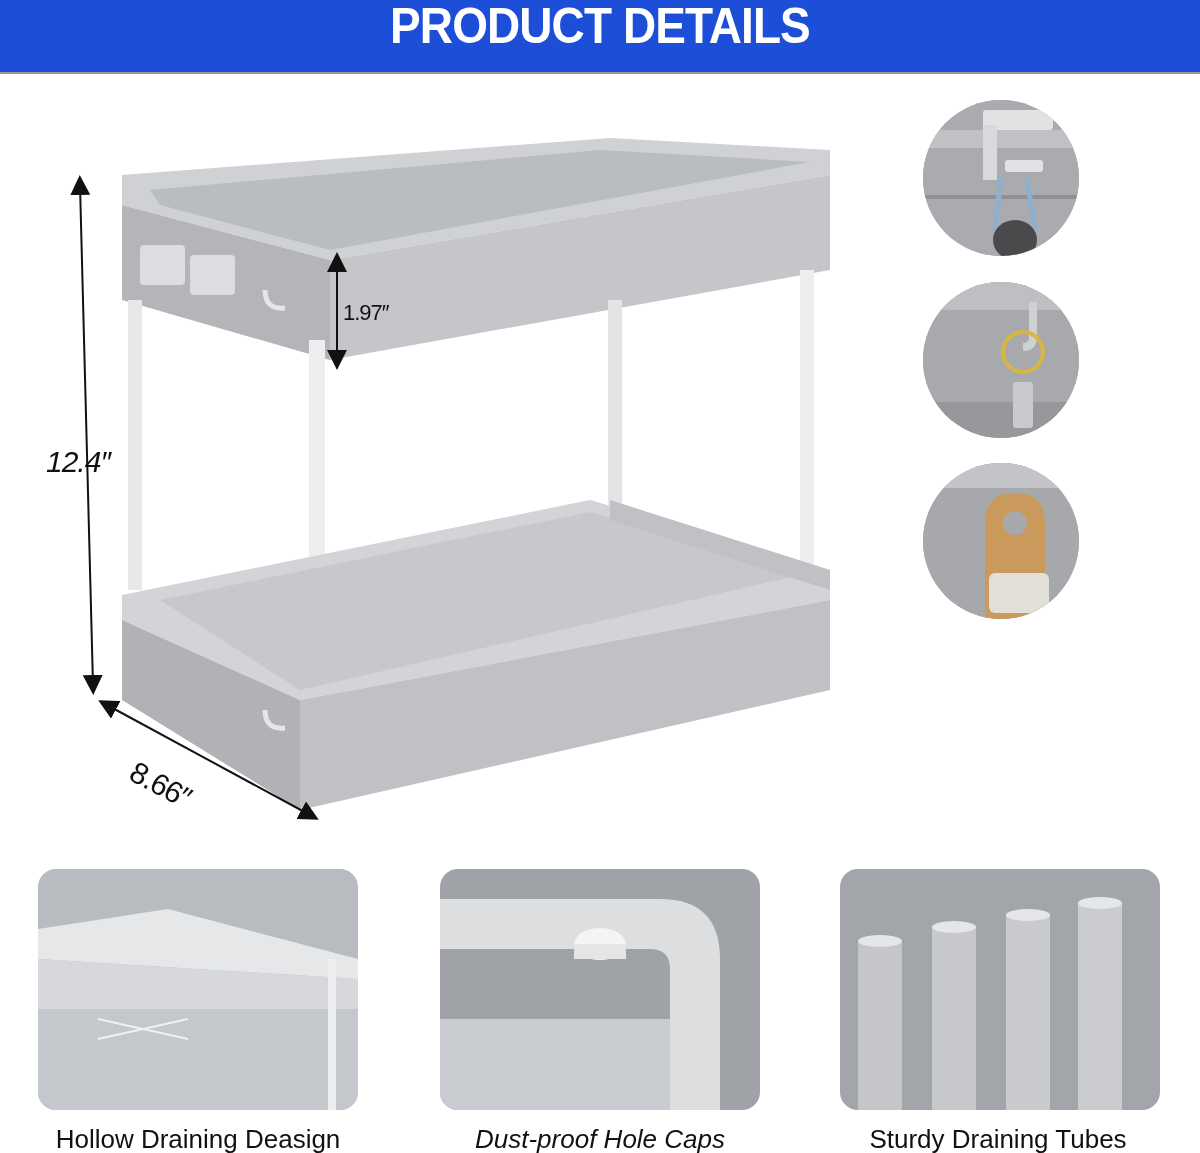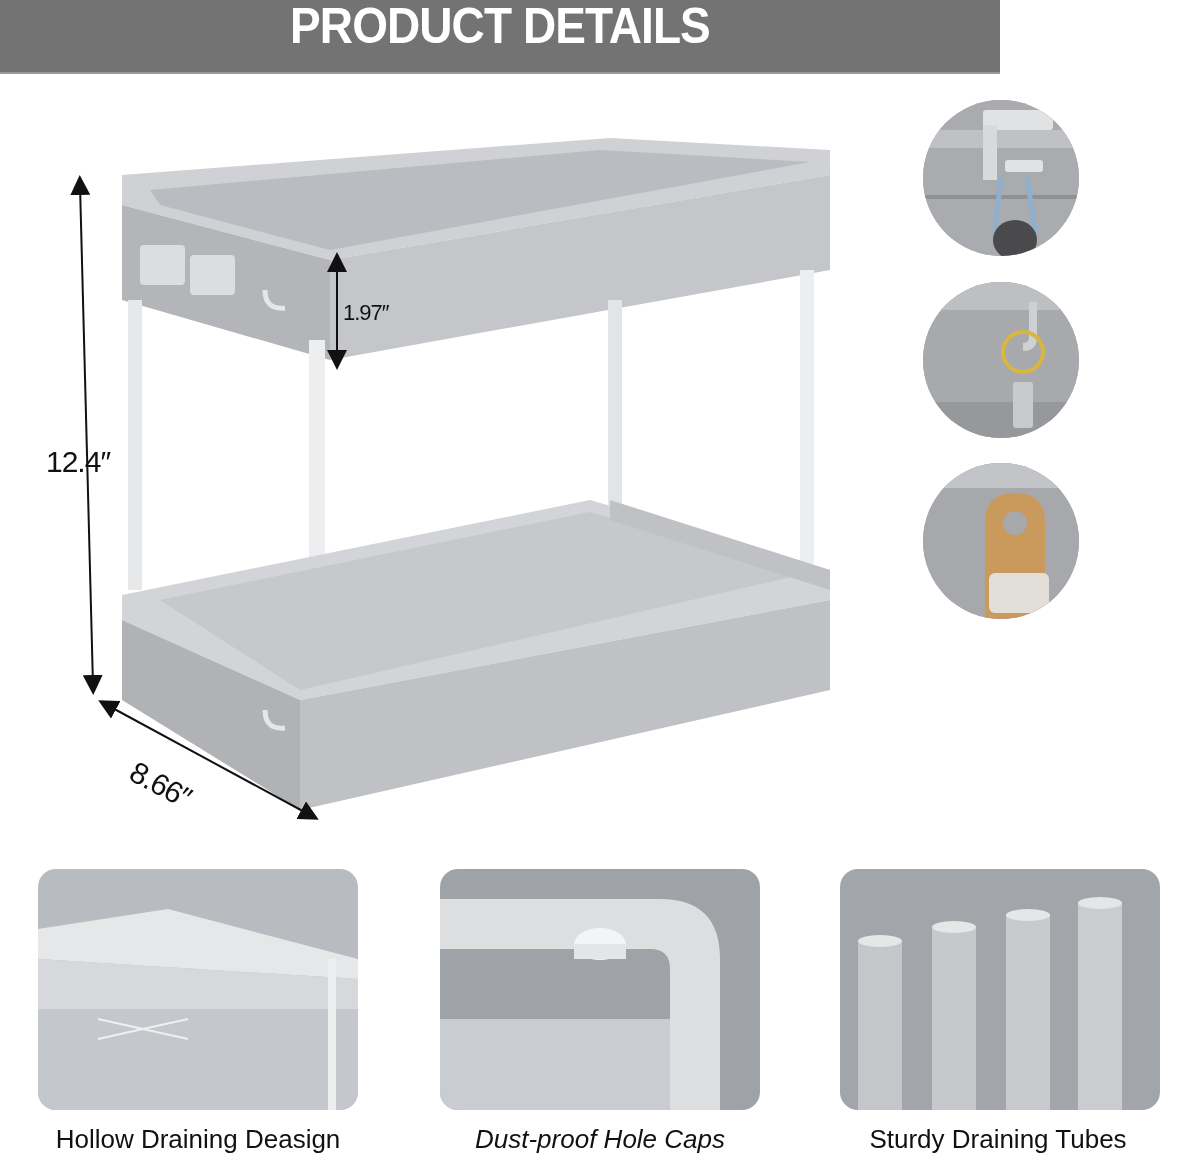--- a/index.html
+++ b/index.html
@@ -1,17 +1,17 @@
 <!DOCTYPE html>
 <html><head>
 <meta charset="utf-8">
 <style>
   html, body { margin: 0; padding: 0; background: #ffffff; }
   body { width: 1200px; height: 1153px; position: relative; overflow: hidden; font-family: "Liberation Sans", sans-serif; }
-  .header { position: absolute; left: 0; top: 0; width: 1000px; height: 72px; background: #737373; border-bottom: 2px solid #9a9a9a; }
+  .header { position: absolute; left: 0; top: 0; width: 1200px; height: 72px; background: #1d4ed8; border-bottom: 2px solid #9a9a9a; }
   .header-title { position: absolute; left: 0; right: 0; top: 0; text-align: center; color: #ffffff; font-weight: 700; font-size: 50px; line-height: 52px; letter-spacing: -1px; transform: scaleX(0.92); }
 
   .main-product { position: absolute; left: 0; top: 80px; width: 900px; height: 760px; }
   .dim-label { position: absolute; font-size: 30px; color: #111; letter-spacing: -1px; }
 
   .circle { position: absolute; width: 156px; height: 156px; border-radius: 50%; overflow: hidden; background: #a8aaad; }
   .detail-card { position: absolute; top: 869px; width: 320px; height: 241px; border-radius: 18px; overflow: hidden; }
   .caption { position: absolute; top: 1124px; font-size: 26px; color: #111; text-align: center; }
 </style>
 </head>
@@ -47,21 +47,21 @@
 
     <rect x="140" y="245" width="45" height="40" fill="#dcdde0" rx="4"></rect>
     <rect x="190" y="255" width="45" height="40" fill="#dcdde0" rx="4"></rect>
     <path d="M265 290 q0 20 20 18" stroke="#e5e6e8" stroke-width="5" fill="none"></path>
     <path d="M265 710 q0 20 20 18" stroke="#e5e6e8" stroke-width="5" fill="none"></path>
 
     <line x1="80" y1="185" x2="93" y2="685" stroke="#111" stroke-width="2" marker-start="url(#ah)" marker-end="url(#ah)"></line>
     <line x1="337" y1="262" x2="337" y2="360" stroke="#111" stroke-width="2" marker-start="url(#ah)" marker-end="url(#ah)"></line>
     <line x1="107" y1="705" x2="310" y2="815" stroke="#111" stroke-width="2" marker-start="url(#ah)" marker-end="url(#ah)"></line>
   </svg>
-  <div class="dim-label" style="left:46px; top:365px;">12.4″</div>
+  <div class="dim-label" style="left:46px; top:365px;font-style:italic;">12.4″</div>
   <div class="dim-label" style="left:343px; top:220px; font-size:22px;">1.97″</div>
   <div class="dim-label" style="left:140px; top:675px; transform: rotate(28deg); transform-origin: left top;">8.66″</div>
 </div>
 
 <div class="circle" style="left:923px; top:100px;">
   <svg width="156" height="156">
     <rect width="156" height="156" fill="#a9abaf"></rect>
     <rect x="0" y="30" width="156" height="18" fill="#bfc1c4"></rect>
     <rect x="0" y="95" width="156" height="4" fill="#8f9195"></rect>
     <rect x="60" y="10" width="70" height="20" fill="#e1e2e4" rx="3"></rect>

